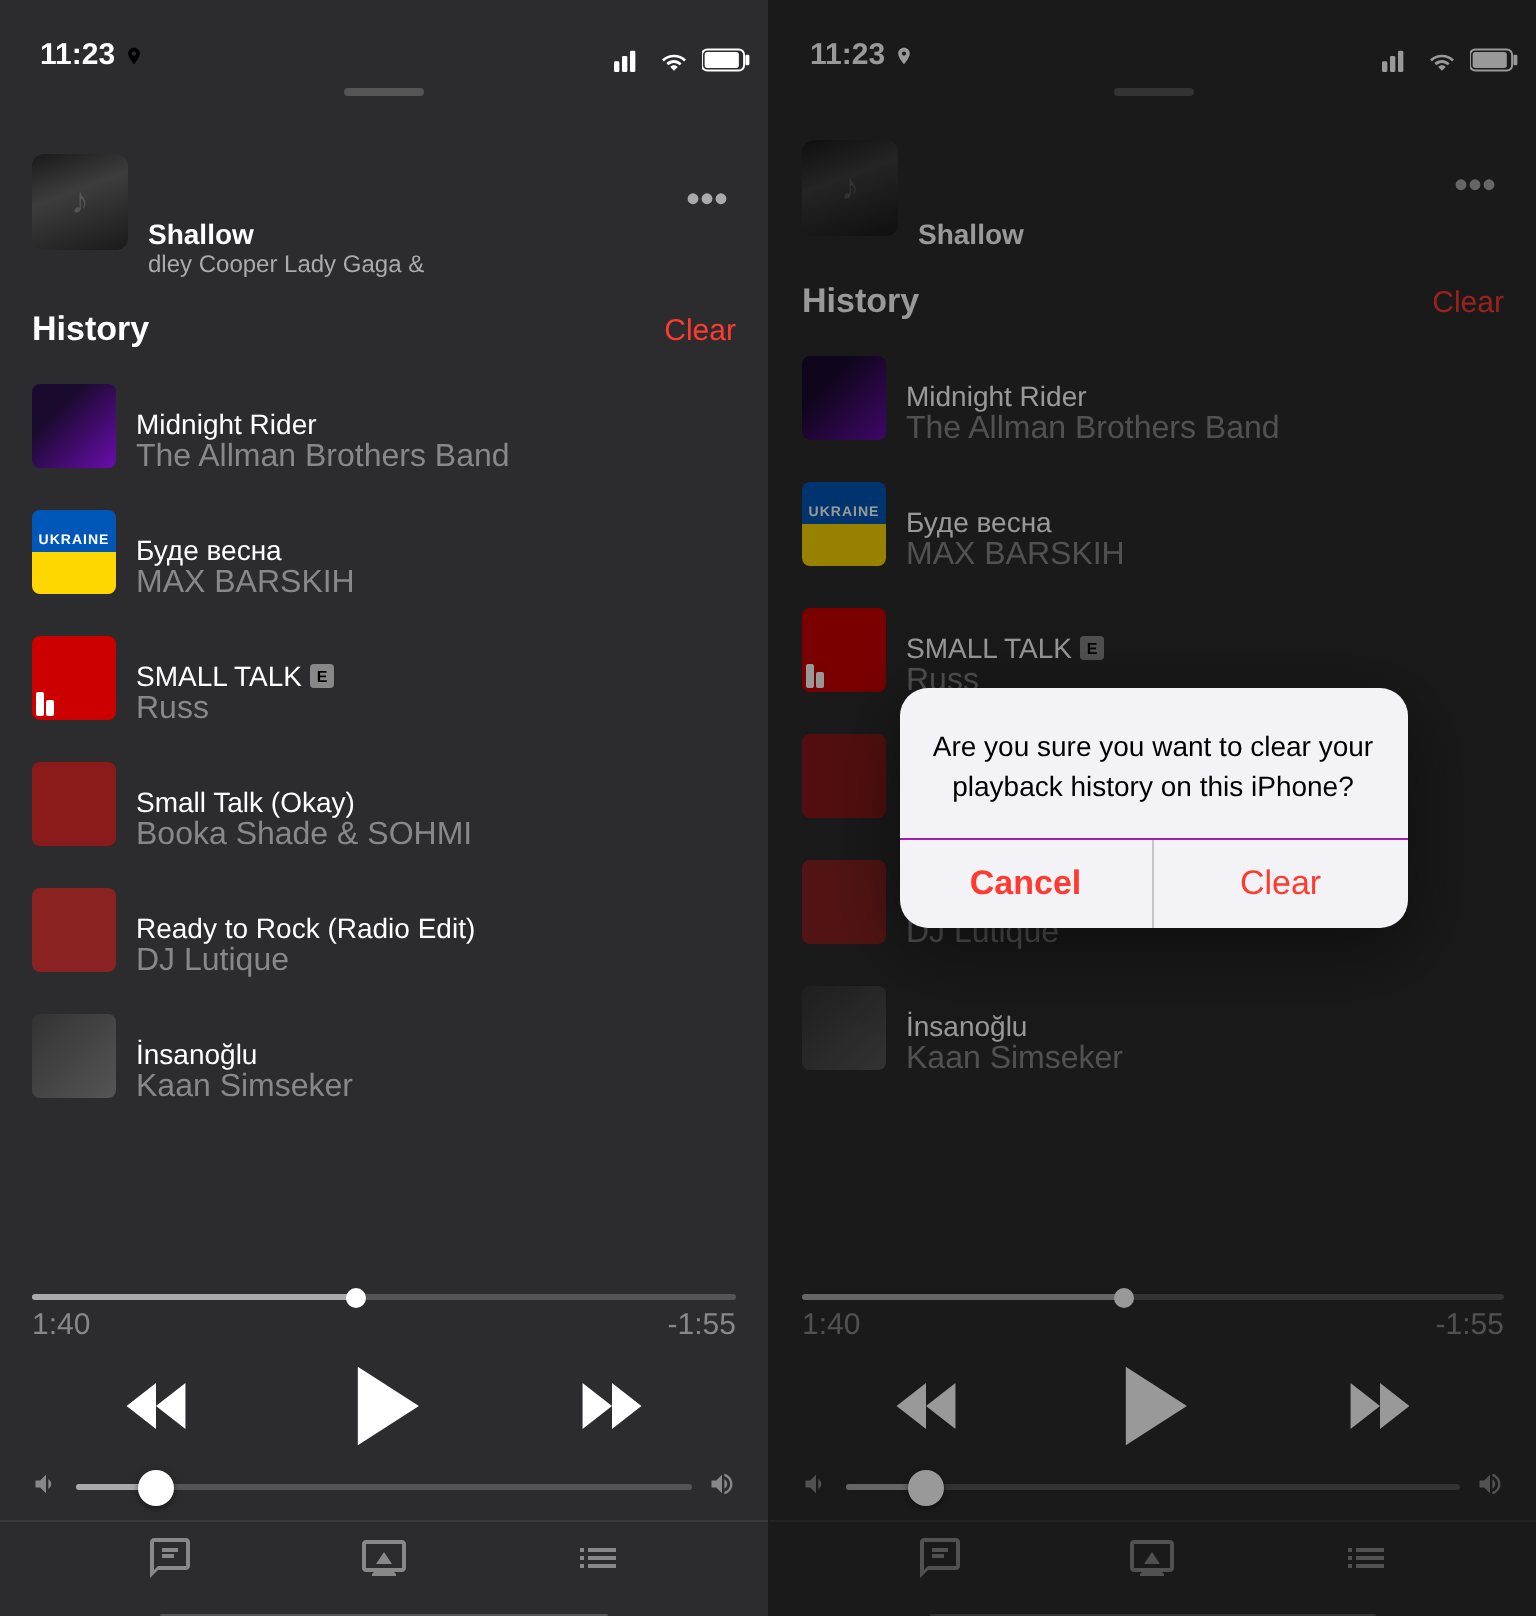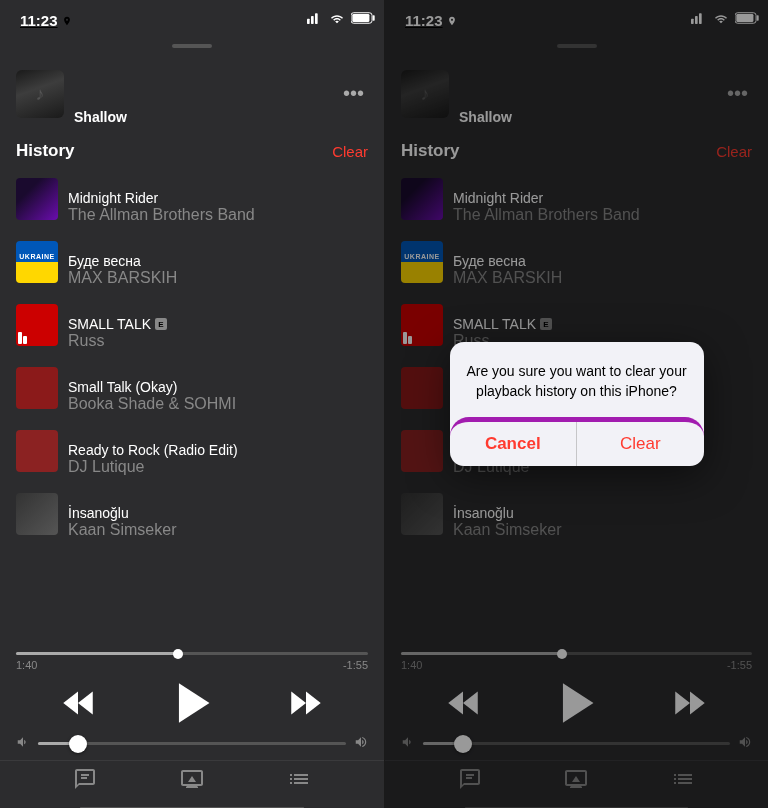--- a/index.html
+++ b/index.html
@@ -24,24 +24,23 @@
     }
 
     .phone-panel + .phone-panel {
       border-left: 1px solid #1a1a1a;
     }
 
     
     .status-bar {
       display: flex;
       justify-content: space-between;
-      align-items: flex-start;
+      align-items: flex-end;
       padding: 12px 8px 4px 20px;
       height: 40px;
-      text-decoration: underline;
     }
 
     .status-time {
       color: #fff;
       font-size: 15px;
       font-weight: 600;
       display: flex;
       align-items: center;
       gap: 4px;
     }
@@ -282,21 +281,21 @@
       border-radius: 50%;
       position: absolute;
       right: -5px;
       top: -3.5px;
     }
 
     .progress-times {
       display: flex;
       justify-content: space-between;
       color: #888;
-      font-size: 11px;
+      font-size: 15px;
     }
 
     
     .controls {
       display: flex;
       align-items: center;
       justify-content: space-around;
       padding: 8px 24px;
     }
 
@@ -403,22 +402,21 @@
 
     .dialog-message {
       color: #000;
       font-size: 14px;
       font-weight: 400;
       line-height: 1.4;
     }
 
     .dialog-actions {
       display: flex;
-      border-top: 5px solid #a21caf;
-      border-radius: 19px;
+      border-top: 1px solid #a21caf;
     }
 
     .dialog-btn {
       flex: 1;
       padding: 12px;
       text-align: center;
       font-size: 17px;
       font-weight: 400;
       cursor: pointer;
       background: transparent;
@@ -492,20 +490,21 @@
   </div>
 
   <div class="drag-indicator"></div>
 
   <div class="now-playing">
     <div class="np-artwork">
       <div class="shallow-art"></div>
     </div>
     <div class="np-info">
       <div class="np-title">Shallow</div>
+      <div class="np-artist">dley Cooper   Lady Gaga &amp;</div>
     </div>
     <div class="np-more">•••</div>
   </div>
 
   <div class="history-header">
     <span class="history-title">History</span>
     <span class="history-clear">Clear</span>
   </div>
 
   <div class="track-list">

